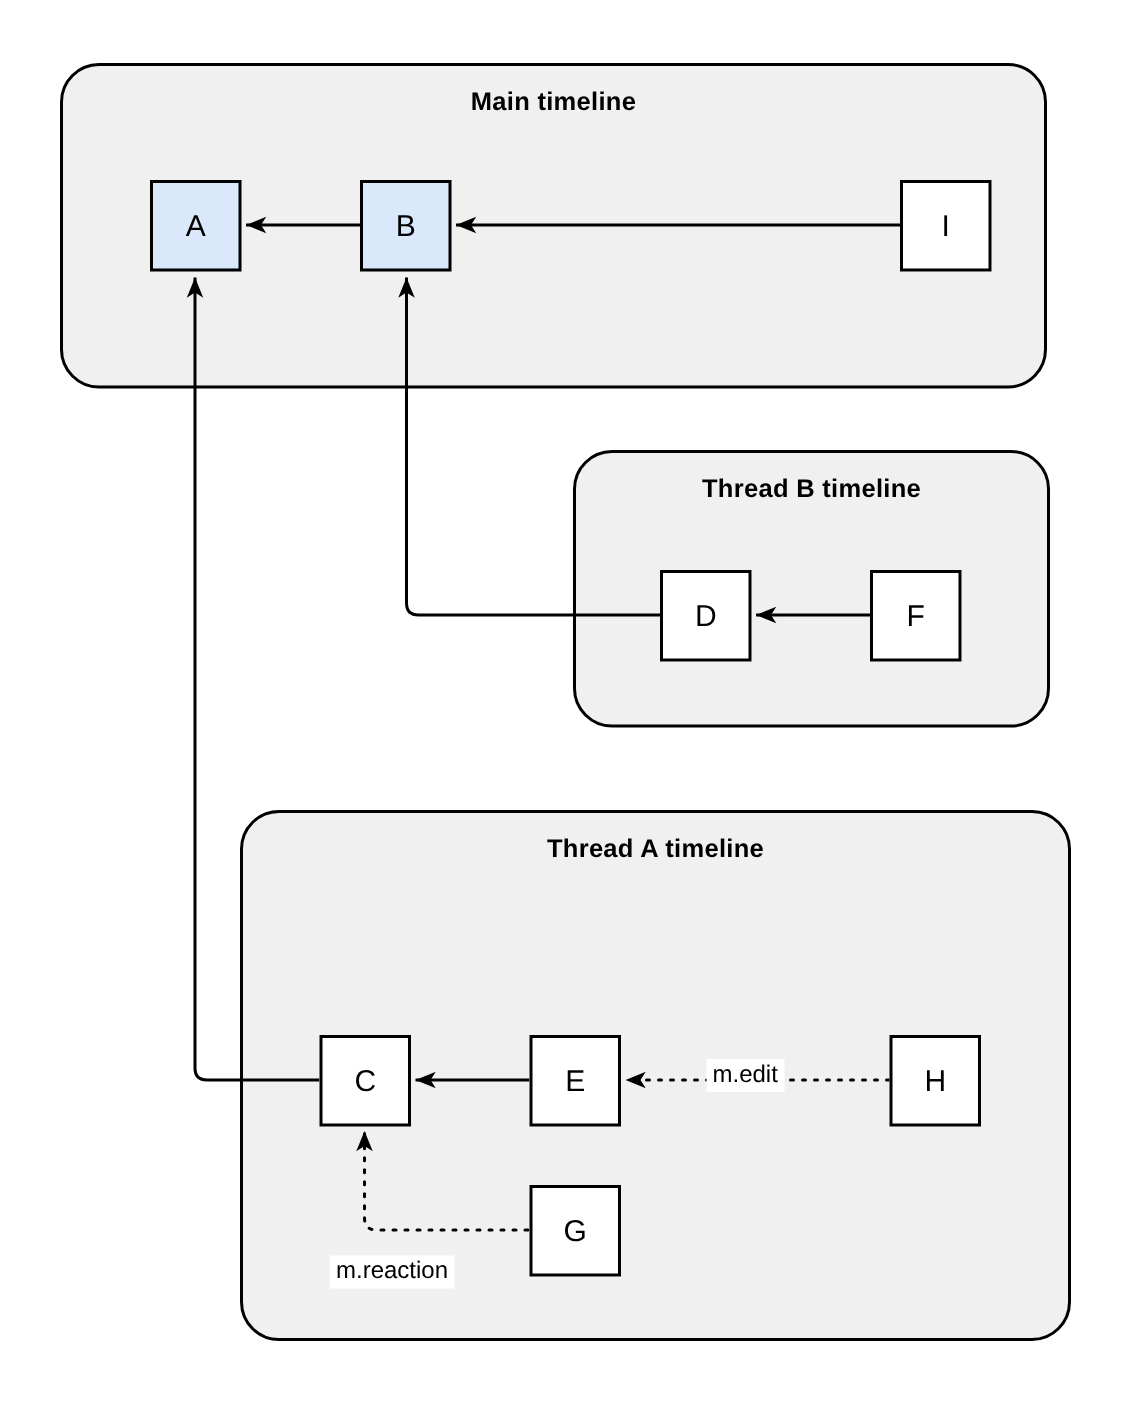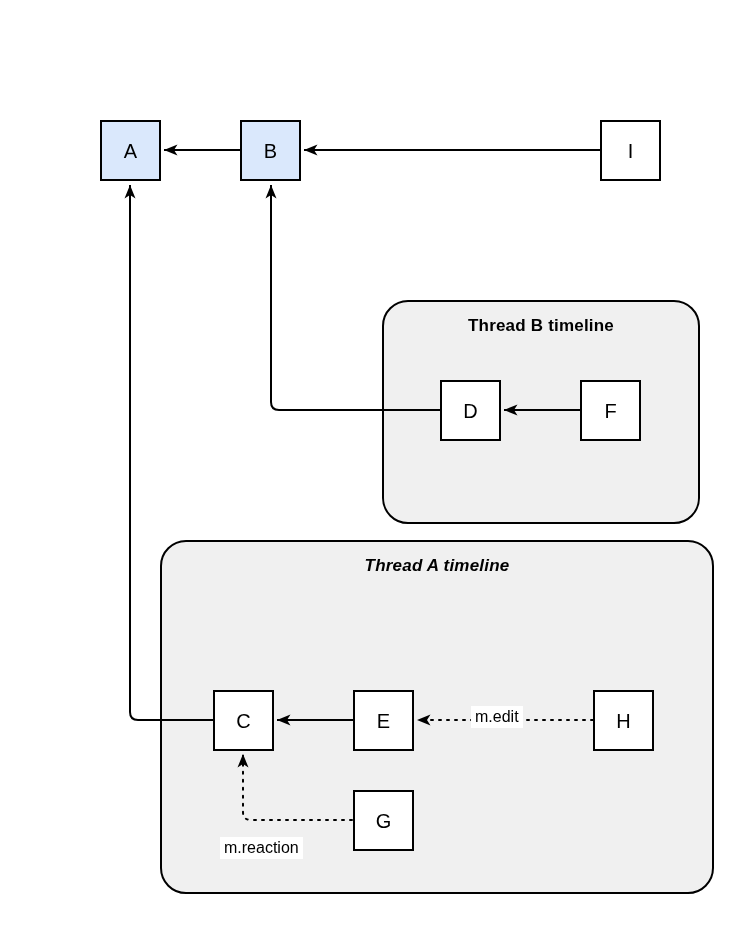--- a/index.html
+++ b/index.html
@@ -13,22 +13,22 @@
     overflow: hidden;
   }
   .container {
     position: absolute;
     background: #f0f0f0;
     border: 2px solid #000000;
     border-radius: 26px;
     box-sizing: border-box;
   }
   .container-main   { left: 40px;  top: 42px;  width: 658px; height: 217px; }
-  .container-thread-b { left: 382px; top: 300px; width: 318px; height: 224px; }
-  .container-thread-a { left: 160px; top: 540px; width: 554px; height: 354px; font-style: italic; }
+  .container-thread-b { left: 382px; top: 300px; width: 318px; height: 185px; }
+  .container-thread-a { left: 160px; top: 540px; width: 554px; height: 354px; }
   .container-title {
     text-align: center;
     font-weight: bold;
     font-size: 17px;
     padding-top: 14px;
     letter-spacing: 0.2px;
   }
   .edges-layer {
     position: absolute;
     left: 0; top: 0;
@@ -65,20 +65,23 @@
     white-space: nowrap;
   }
   .label-edit { left: 471px; top: 706px; text-align: right; }
   .label-reaction { left: 220px; top: 837px; }
 </style>
 </head>
 <body>
 
 <div class="canvas">
 
+  <div class="container container-main">
+    <div class="container-title">Main timeline</div>
+  </div>
 
   <div class="container container-thread-b">
     <div class="container-title">Thread B timeline</div>
   </div>
 
   <div class="container container-thread-a">
     <div class="container-title">Thread A timeline</div>
   </div>
 
   <svg class="edges-layer" viewBox="0 0 756 942" xmlns="http://www.w3.org/2000/svg">

